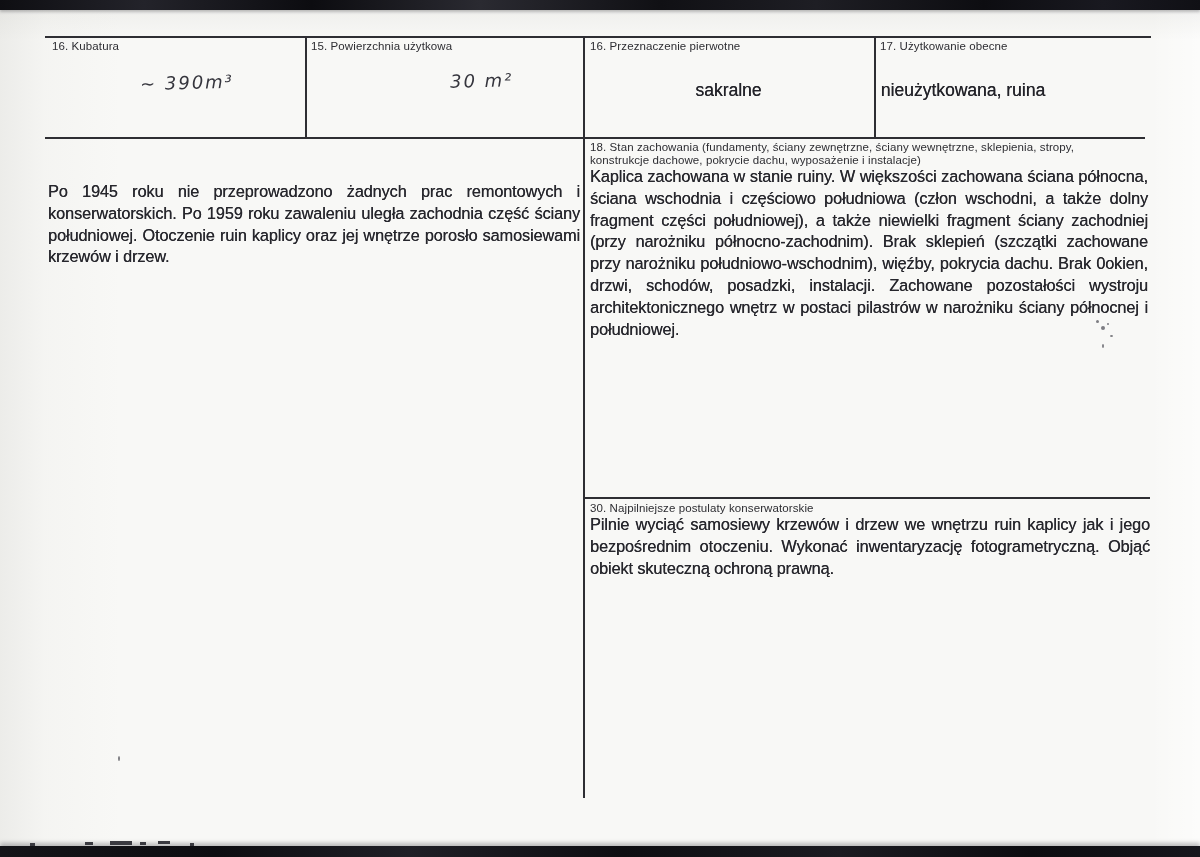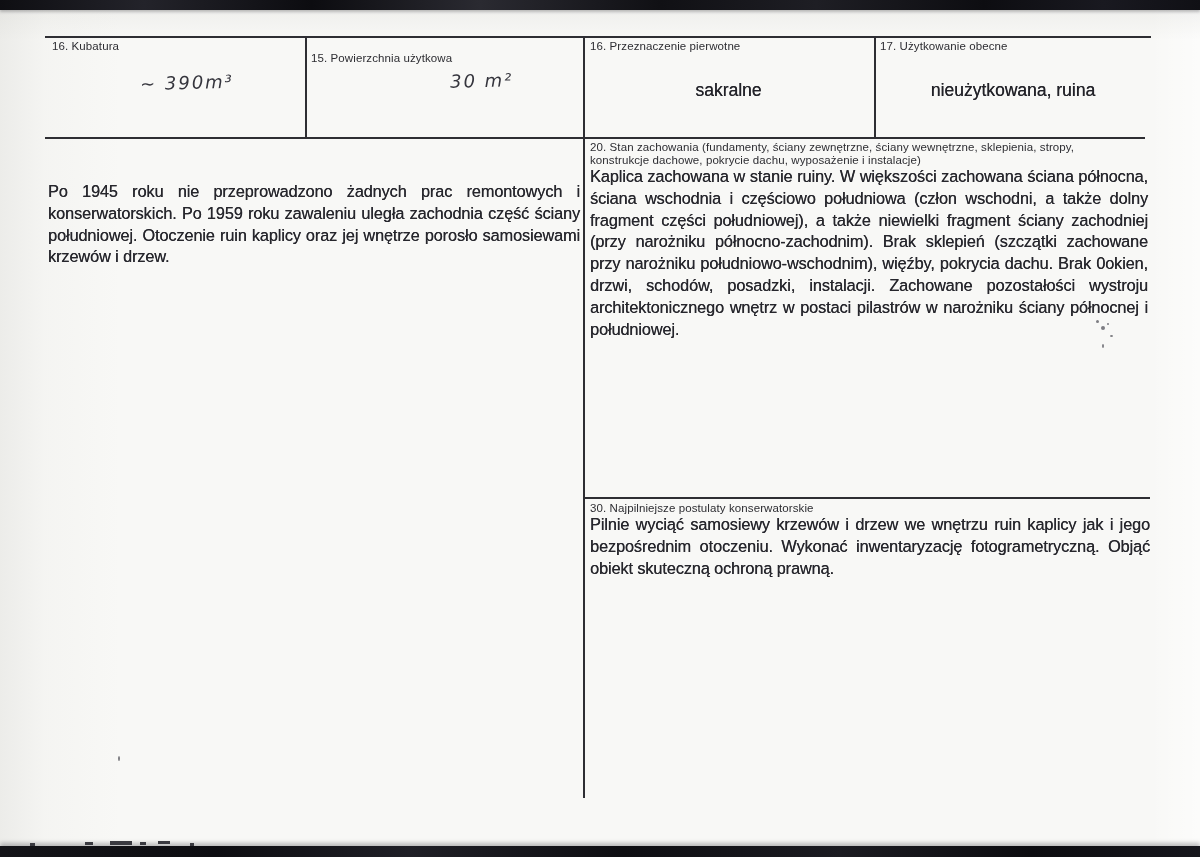--- a/index.html
+++ b/index.html
@@ -111,32 +111,32 @@
   <div class="line h" style="top:36px; left:45px; width:1106px;"></div>
   <div class="line h" style="top:137px; left:45px; width:1100px;"></div>
   <div class="line v" style="left:305px; top:36px; height:103px;"></div>
   <div class="line v" style="left:583px; top:36px; height:762px;"></div>
   <div class="line v" style="left:874px; top:36px; height:103px;"></div>
   <div class="line h" style="top:497px; left:583px; width:567px;"></div>
 
   <div class="cell-label" style="left:52px; top:40px;">16. Kubatura</div>
   <div class="hand" style="left:140px; top:72px;">~ 390m³</div>
 
-  <div class="cell-label" style="left:311px; top:40px;margin-top:12px;">15. Powierzchnia użytkowa</div>
+  <div class="cell-label" style="left:311px; top:40px;">15. Powierzchnia użytkowa</div>
   <div class="hand" style="left:450px; top:70px;">30 m²</div>
 
   <div class="cell-label" style="left:590px; top:40px;text-align:right;">16. Przeznaczenie pierwotne</div>
   <div class="cell-value-print" style="left:583px; top:80px; width:291px;">sakralne</div>
 
   <div class="cell-label" style="left:880px; top:40px;">17. Użytkowanie obecne</div>
-  <div class="cell-value-print" style="left:874px; top:80px; width:278px;">nieużytkowana, ruina</div>
+  <div class="cell-value-print" style="left:824px; top:80px; width:278px;">nieużytkowana, ruina</div>
 
   <div class="cell-body" style="left:48px; top:153px; width:532px;margin-top:28px;">Po 1945 roku nie przeprowadzono żadnych prac remontowych i konserwatorskich. Po 1959 roku zawaleniu uległa zachodnia część ściany południowej. Otoczenie ruin kaplicy oraz jej wnętrze porosło samosiewami krzewów i drzew.</div>
 
-  <div class="cell-label wrap" style="left:590px; top:141px; width:520px;">20. Stan zachowania (fundamenty, ściany zewnętrzne, ściany wewnętrzne, sklepienia, stropy, konstrukcje dachowe, pokrycie dachu, wyposażenie i instalacje)</div>
+  <div class="cell-label wrap" style="left:590px; top:141px; width:520px;">18. Stan zachowania (fundamenty, ściany zewnętrzne, ściany wewnętrzne, sklepienia, stropy, konstrukcje dachowe, pokrycie dachu, wyposażenie i instalacje)</div>
   <div class="cell-body" style="left:590px; top:166px; width:558px;">Kaplica zachowana w stanie ruiny. W większości zachowana ściana północna, ściana wschodnia i częściowo południowa (człon wschodni, a także dolny fragment części południowej), a także niewielki fragment ściany zachodniej (przy narożniku północno-zachodnim). Brak sklepień (szczątki zachowane przy narożniku południowo-wschodnim), więźby, pokrycia dachu. Brak 0okien, drzwi, schodów, posadzki, instalacji. Zachowane pozostałości wystroju architektonicznego wnętrz w postaci pilastrów w narożniku ściany północnej i południowej.</div>
 
   <div class="cell-label" style="left:590px; top:502px;">30. Najpilniejsze postulaty konserwatorskie</div>
   <div class="cell-body" style="left:590px; top:514px; width:560px;">Pilnie wyciąć samosiewy krzewów i drzew we wnętrzu ruin kaplicy jak i jego bezpośrednim otoczeniu. Wykonać inwentaryzację fotogrametryczną. Objąć obiekt  skuteczną ochroną prawną.</div>
 
   <div class="speck" style="left:1096px; top:320px; width:3px; height:3px;"></div>
   <div class="speck" style="left:1101px; top:326px; width:4px; height:4px;"></div>
   <div class="speck" style="left:1107px; top:323px; width:2px; height:2px;"></div>
   <div class="speck" style="left:1110px; top:335px; width:3px; height:2px;"></div>
   <div class="speck" style="left:1102px; top:344px; width:2px; height:4px;"></div>

